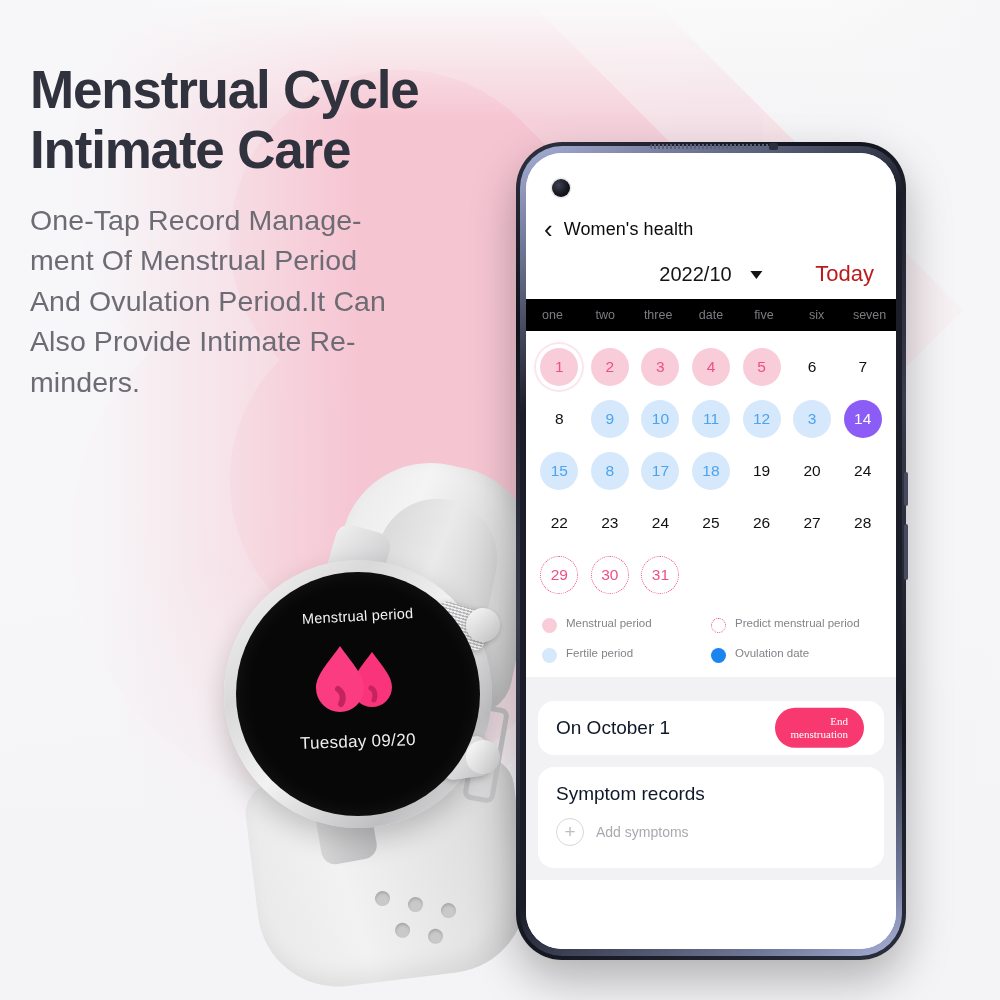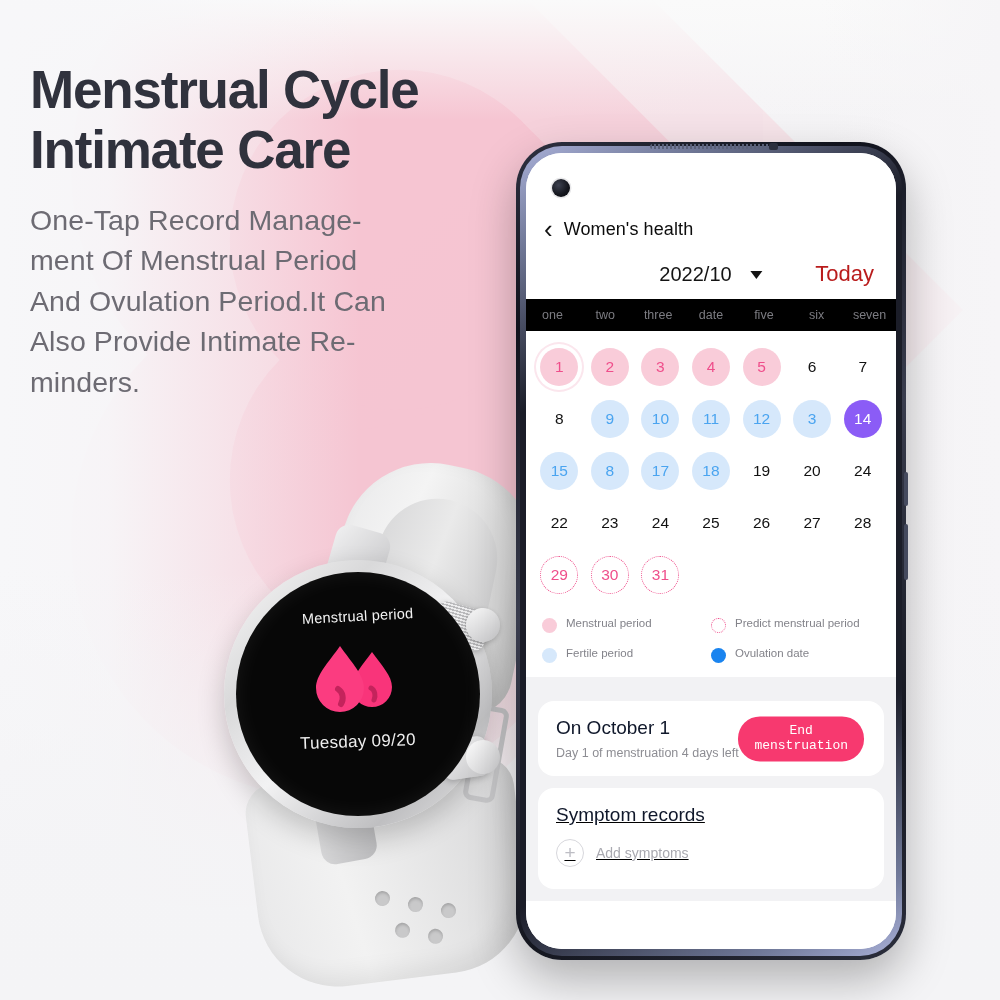--- a/index.html
+++ b/index.html
@@ -268,22 +268,22 @@
   .sep { height:12px; background:#f2f2f4; }
 
   .card { background:#fff; border-radius:16px; margin:0 12px; padding:16px 18px; position:relative; }
   .card-wrap { background:#f2f2f4; padding:12px 0; }
   .card h3 { font-size:19px; font-weight:400; color:#0f172a; }
   .card p { font-size:12.5px; color:#8d8d93; margin-top:7px; }
   .end-btn {
     position:absolute; right:20px; top:50%; transform:translateY(-50%);
     background:#f7396f; color:#fff; border:none;
     border-radius:22px; padding:7px 16px;
-    font-size:13px; line-height:1.2; text-align:center;
-    font-family:Liberation Mono, monospace;
+    font-size:11px; line-height:1.2; text-align:right;
+    font-family:Liberation Serif, serif;
   }
   .sym-row { display:flex; align-items:center; gap:12px; margin-top:13px; }
   .plus {
     width:28px; height:28px; border-radius:50%; border:1.4px solid #d7d7dc;
     color:#bdbdc4; font-size:19px; line-height:25px; text-align:center; font-weight:300;
   }
   .sym-row em { font-style:normal; font-size:14px; color:#a9a9b0; }
 </style>
 </head>
 <body>
@@ -495,30 +495,29 @@
             <div class="sw o"></div>
             <span>Ovulation date</span>
           </div>
         </div>
 
       <div class="sep"></div>
 
       <div class="card-wrap">
         <div class="card">
           <h3>On October 1</h3>
-          <p>Day 1 of menstruation 4 days left</p>
           <button class="end-btn">
             <span>End</span><br>
             <span>menstruation</span>
           </button>
         </div>
       </div>
 
       <div class="card-wrap" style="padding-top:0;">
-        <div class="card" style="padding-bottom:22px;text-decoration:underline;">
+        <div class="card" style="padding-bottom:22px;">
           <h3>Symptom records</h3>
           <div class="sym-row">
             <span class="plus">+</span>
             <em>Add symptoms</em>
           </div>
         </div>
       </div>
 
     </div>
   </div>

